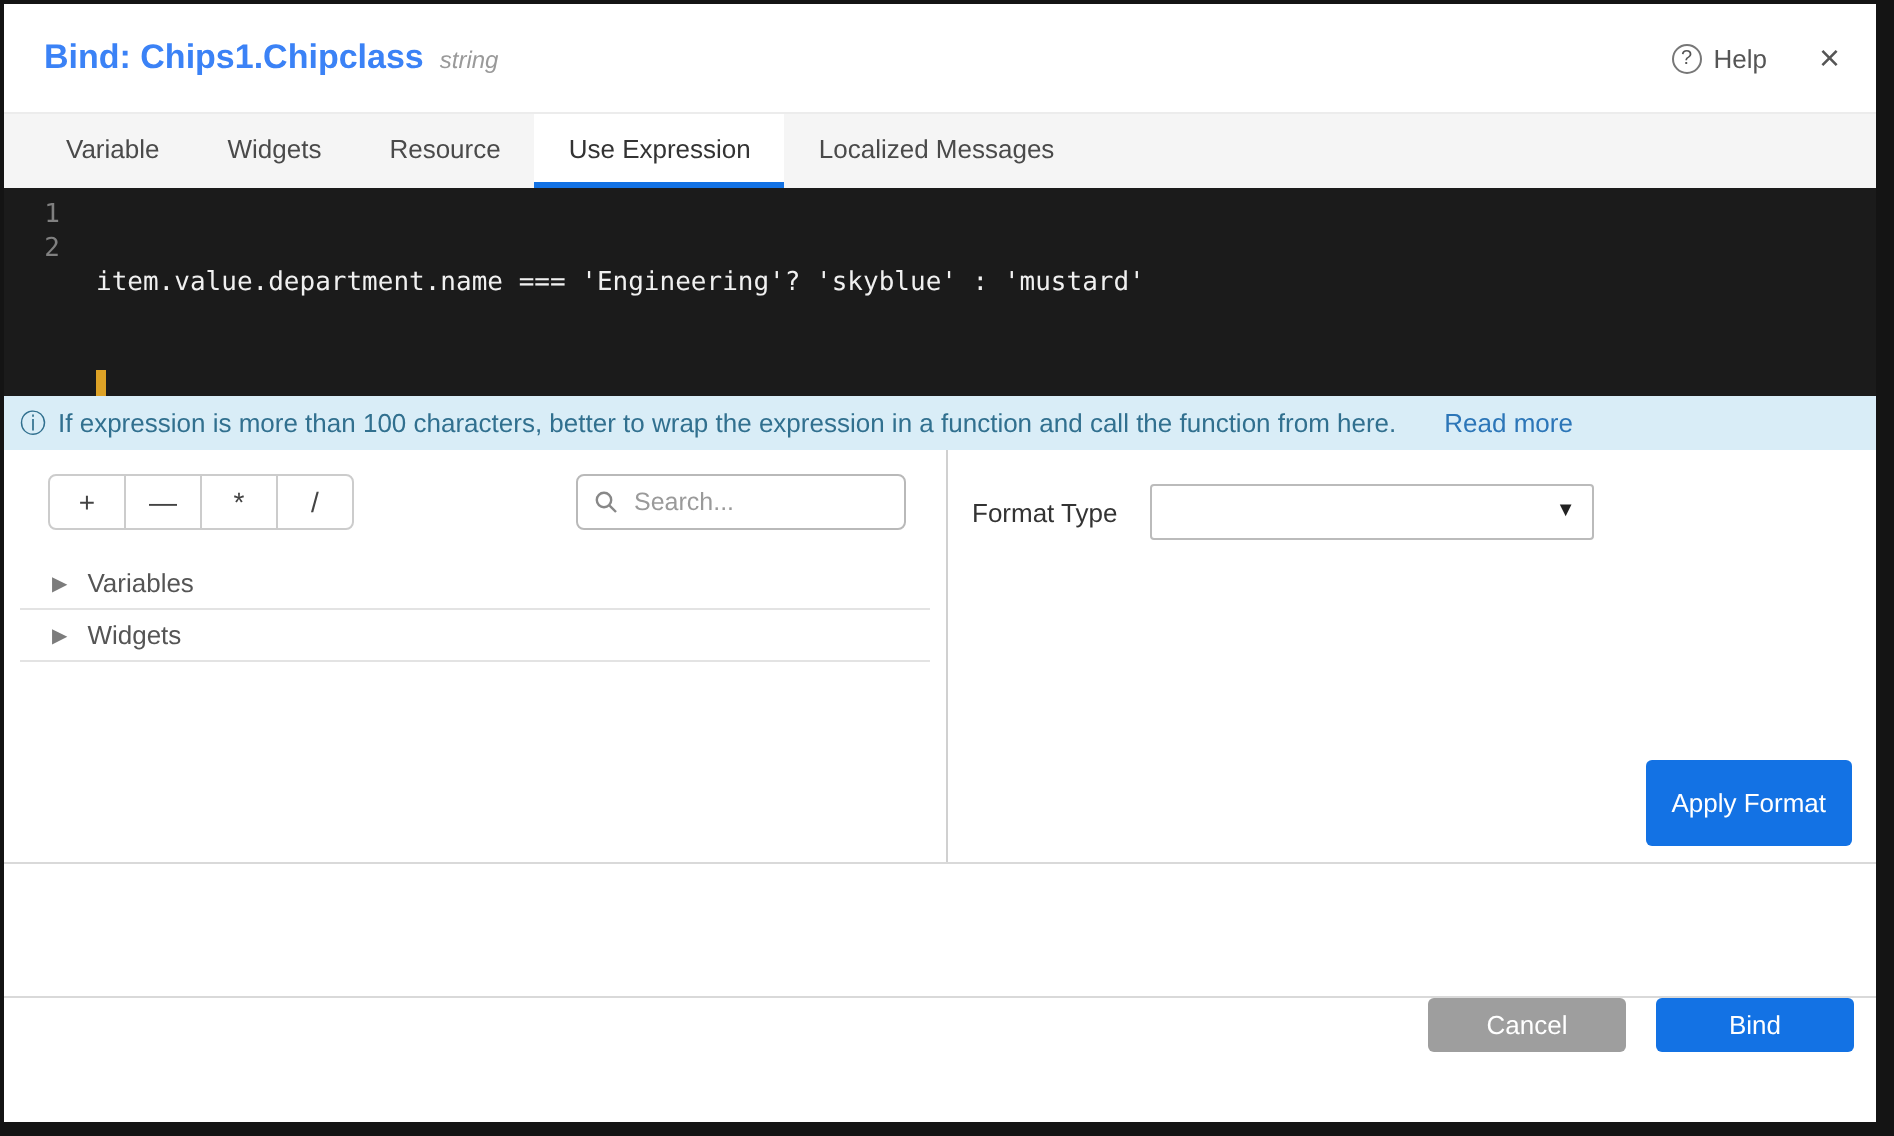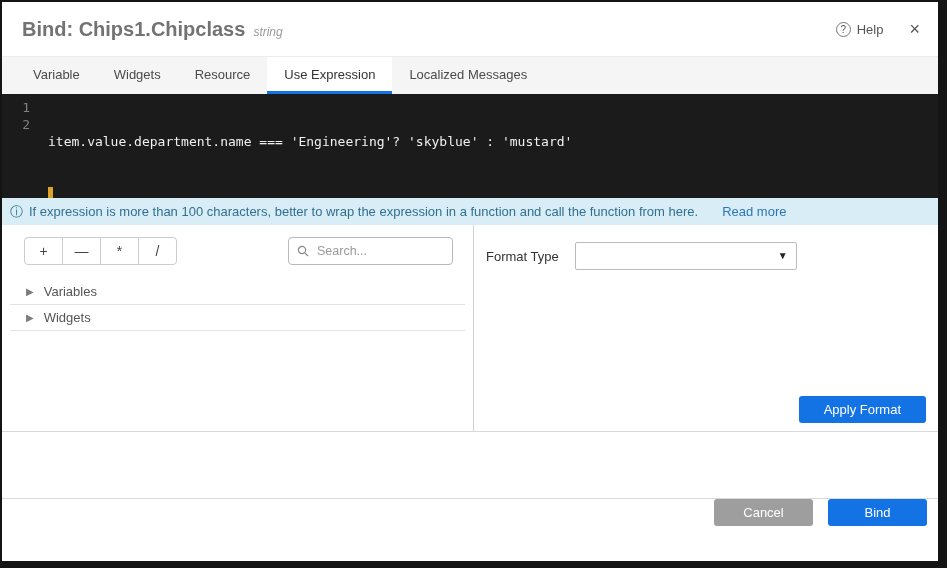--- a/index.html
+++ b/index.html
@@ -11,21 +11,21 @@
     position: absolute; left: 2px; top: 2px; width: 936px; height: 559px;
     background: #fff; display: flex; flex-direction: column;
   }
 
   
   .header {
     height: 54px; flex: 0 0 54px; display: flex; align-items: center;
     justify-content: space-between; padding: 0 18px 0 20px; background: #fff;
   }
   .title-wrap { display: flex; align-items: baseline; gap: 8px; }
-  .title { font-size: 20px; font-weight: 700; color: #737373; }
+  .title { font-size: 17px; font-weight: 700; color: #3b82f6; }
   .type { font-size: 12px; font-style: italic; color: #9a9a9a; }
   .header-right { display: flex; align-items: center; gap: 26px; }
   .help { display: flex; align-items: center; gap: 6px; color: #555; font-size: 13px; cursor: pointer; }
   .help-circle {
     width: 15px; height: 15px; border: 1px solid #777; border-radius: 50%;
     font-size: 10px; line-height: 13px; text-align: center; color: #555; display: inline-block;
   }
   .close { font-size: 18px; color: #555; cursor: pointer; line-height: 1; }
 
   
@@ -102,21 +102,21 @@
     position: relative; border-radius: 2px; cursor: pointer;
   }
   .select-caret { position: absolute; right: 8px; top: 7px; font-size: 10px; color: #222; }
 
   .btn {
     border: none; border-radius: 3px; font-size: 13px; color: #fff;
     height: 27px; cursor: pointer; font-family: "Liberation Sans", sans-serif;
   }
   .btn.blue { background: var(--accent, #1372e4); }
   .btn.gray { background: #9e9e9e; }
-  .apply { position: absolute; right: 12px; bottom: 8px; padding: 0 25px; height: 27px; }
+  .apply { position: absolute; right: 12px; bottom: 8px; padding: 0 13px; height: 43px; }
 
   .spacer { height: 67px; flex: 0 0 67px; border-bottom: 1px solid #d9d9d9; }
 
   .footer {
     flex: 1; display: flex; justify-content: flex-end;
     gap: 15px; padding-right: 11px;
   }
   .footer .btn { width: 99px; }
 </style>
 </head>

